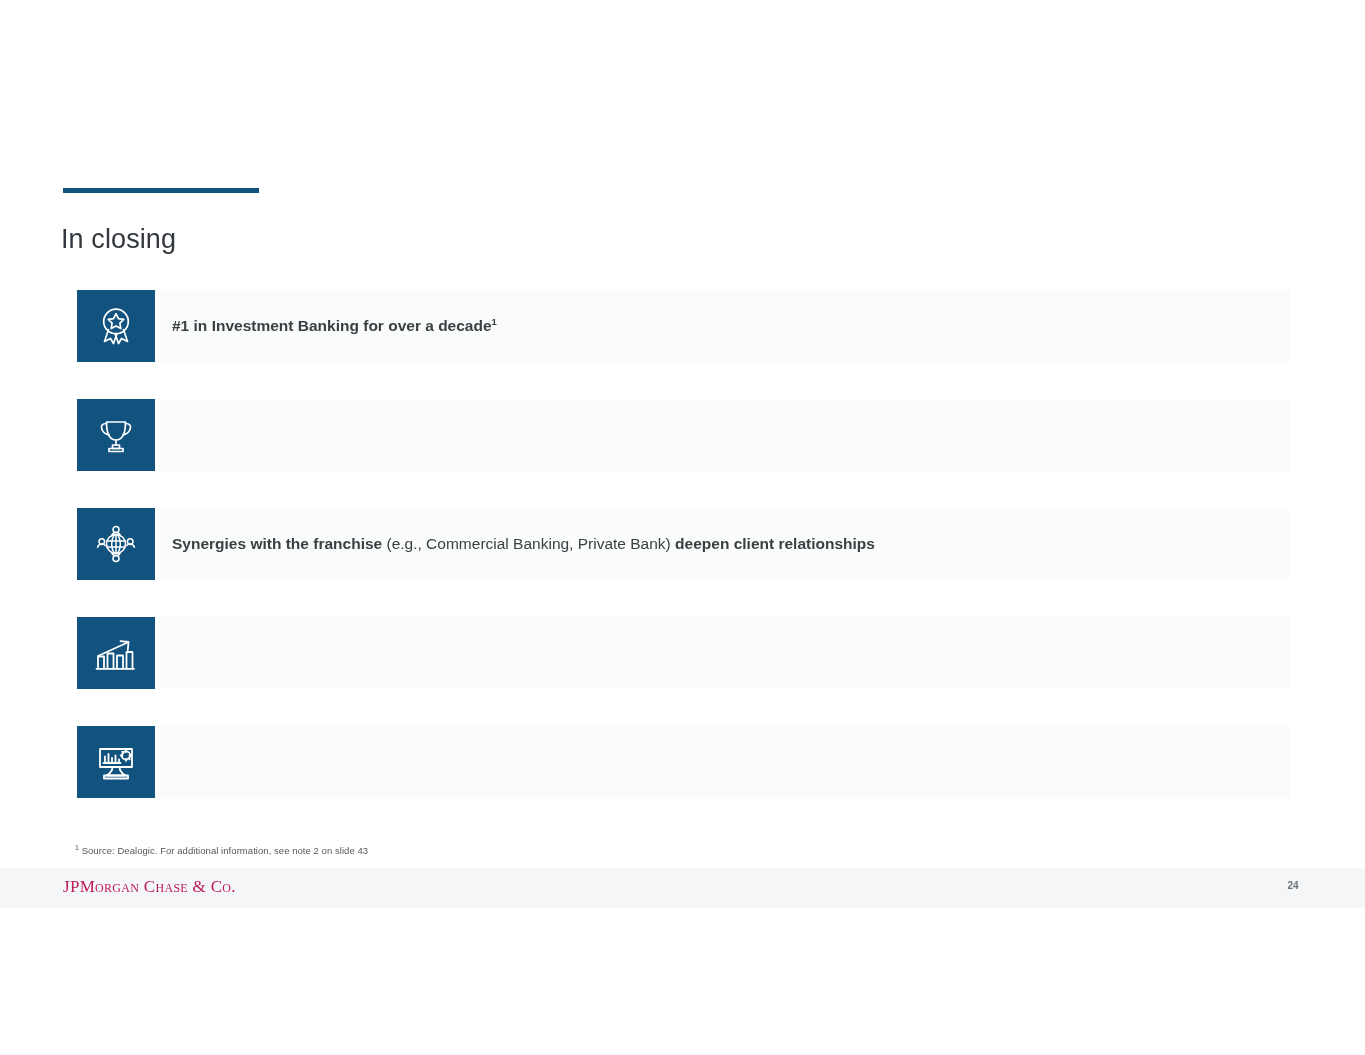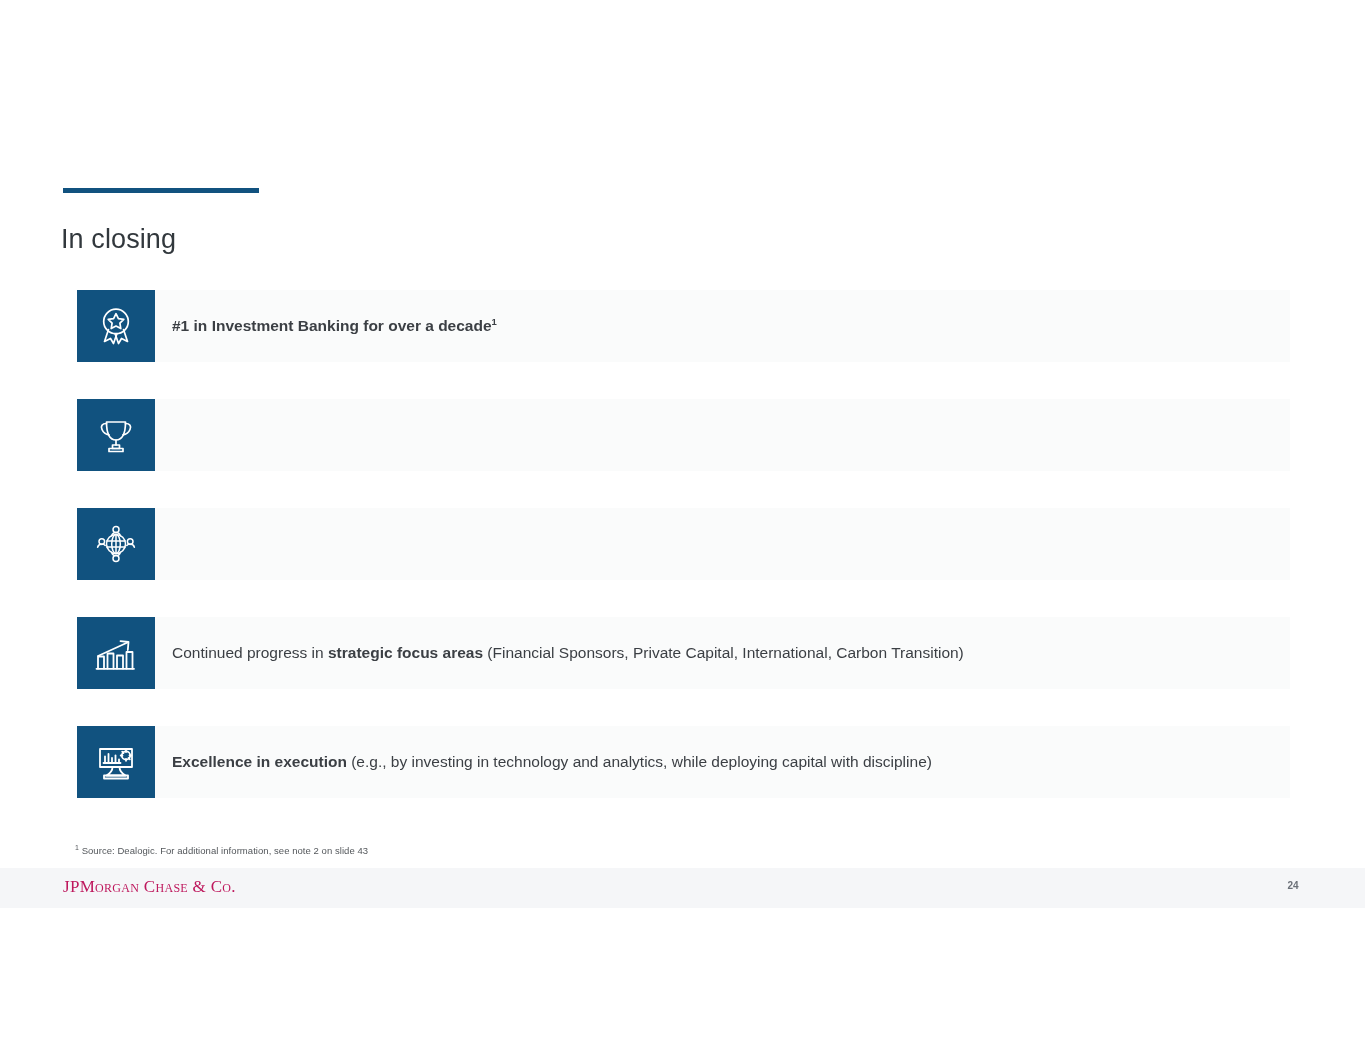--- a/index.html
+++ b/index.html
@@ -198,37 +198,37 @@
           <circle cx="22" cy="7.5" r="3"></circle>
           <path d="M17.6 13.8 C18.2 11.6 19.9 10.4 22 10.4 C24.1 10.4 25.8 11.6 26.4 13.8"></path>
           <circle cx="22" cy="36.5" r="3"></circle>
           <path d="M17.6 30.2 C18.2 32.4 19.9 33.6 22 33.6 C24.1 33.6 25.8 32.4 26.4 30.2"></path>
           <circle cx="7.8" cy="19.6" r="2.8"></circle>
           <path d="M3.6 25.2 C4.2 23.1 5.8 22 7.8 22 C9.2 22 10.4 22.5 11.2 23.5"></path>
           <circle cx="36.2" cy="19.6" r="2.8"></circle>
           <path d="M40.4 25.2 C39.8 23.1 38.2 22 36.2 22 C34.8 22 33.6 22.5 32.8 23.5"></path>
         </svg>
       </div>
+      <div class="row-text">
+        <span><b>Synergies with the franchise</b> (e.g., Commercial Banking, Private Bank) <b>deepen client relationships</b></span>
+      </div>
     </div>
 
     <div class="row">
       <div class="row-band" style="background: rgb(250, 251, 251);"></div>
       <div class="row-icon" style="background: rgb(17, 82, 127);">
         <svg width="46" height="44" viewBox="0 0 46 44" fill="none" stroke="#ffffff" stroke-width="1.8" stroke-linejoin="round" stroke-linecap="round">
           <path d="M5 25 L34.5 11.5"></path>
           <path d="M27.5 10.2 L35.5 11 L34.8 19"></path>
           <path d="M5 37.5 V25.5 H11 V37.5"></path>
           <path d="M14.5 37.5 V22.5 H20.5 V37.5"></path>
           <path d="M24 37.5 V24.5 H30 V37.5"></path>
           <path d="M33.5 37.5 V21 H39.5 V37.5"></path>
           <path d="M3.5 37.8 H41"></path>
         </svg>
-      </div>
-      <div class="row-text">
-        <span>Continued progress in <b>strategic focus areas</b> (Financial Sponsors, Private Capital, International, Carbon Transition)</span>
       </div>
     </div>
 
     <div class="row">
       <div class="row-band" style="background: rgb(250, 251, 251);"></div>
       <div class="row-icon" style="background: rgb(17, 82, 127);">
         <svg width="46" height="44" viewBox="0 0 46 44" fill="none" stroke="#ffffff" stroke-width="1.8" stroke-linejoin="round" stroke-linecap="round">
           <path d="M7 9 H39 V27 H7 Z"></path>
           <path d="M19.5 27 C19.5 31 17 33.5 13.5 35.5 H32.5 C29 33.5 26.5 31 26.5 27"></path>
           <path d="M11 35.5 H35 V38.5 H11 Z"></path>
@@ -240,23 +240,20 @@
           <path d="M10.5 23 H27.5"></path>
           <circle cx="33" cy="15.5" r="4.2"></circle>
           <path d="M33 10.2 V12"></path>
           <path d="M33 19 V20.8"></path>
           <path d="M27.7 15.5 H29.5"></path>
           <path d="M36.5 15.5 H38.3"></path>
           <path d="M29.2 11.7 L30.5 13"></path>
           <path d="M35.5 18 L36.8 19.3"></path>
         </svg>
       </div>
-      <div class="row-text">
-        <span><b>Excellence in execution</b> (e.g., by investing in technology and analytics, while deploying capital with discipline)</span>
-      </div>
     </div>
 
   </div>
 
   <div class="footnote">
     <sup>1</sup><span> Source: Dealogic. For additional information, see note 2 on slide 43</span>
   </div>
 
   <div class="footer-bar" style="background: rgb(245, 246, 248);"></div>
   <div class="footer-logo">

